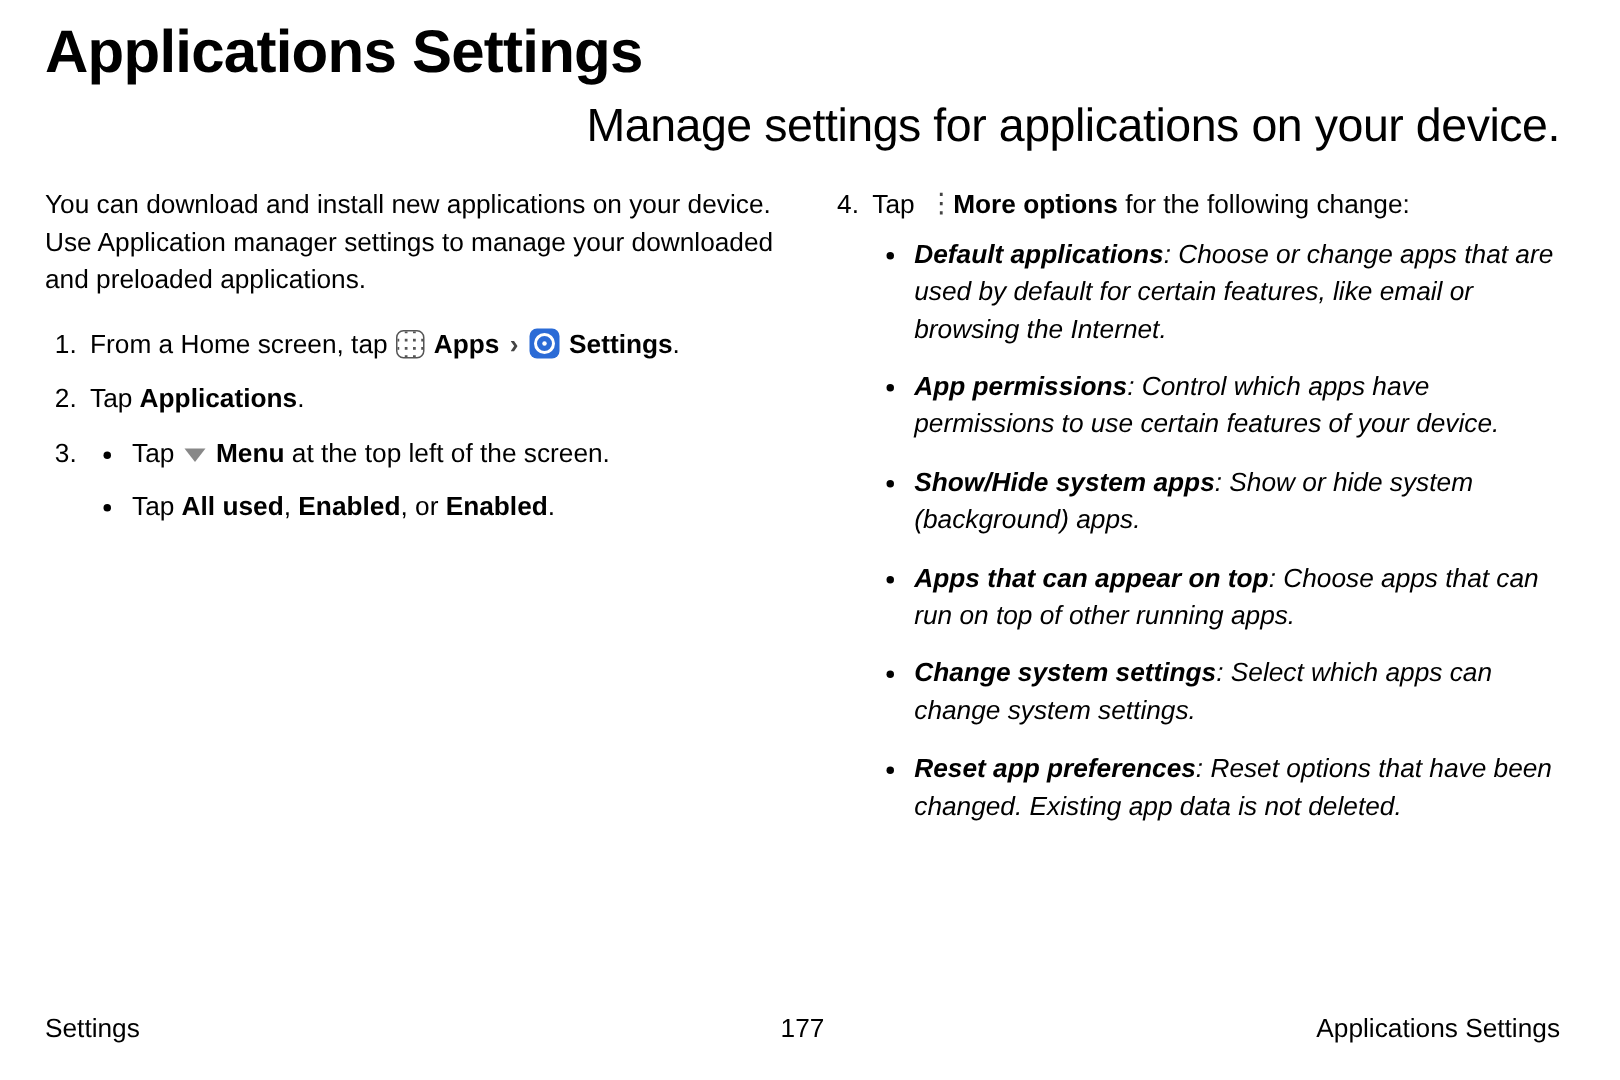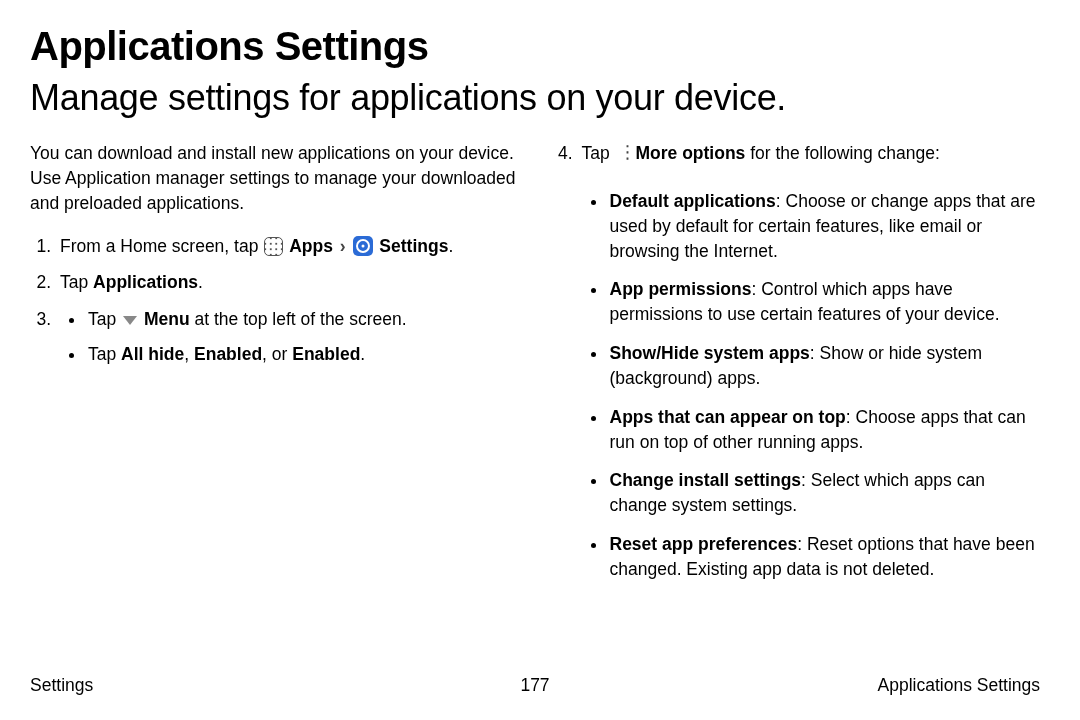--- a/index.html
+++ b/index.html
@@ -1,34 +1,35 @@
 <!DOCTYPE html>
 <html><head>
 <meta charset="utf-8">
 <style>
   * { box-sizing: border-box; margin: 0; padding: 0; }
   html, body { width: 1080px; height: 720px; background: #fff; font-family: Arial, Helvetica, sans-serif; color: #000; }
   .page {
     width: 1080px;
     height: 720px;
-    padding: 24px 40px 24px 30px;
+    padding: 13px 40px 24px 30px;
     display: flex;
     flex-direction: column;
   }
   h1.title {
     font-weight: 900;
     font-size: 40px;
     letter-spacing: -0.5px;
     margin-bottom: 8px;
   }
   .subtitle {
-    font-size: 36px;
+    font-size: 31px;
     font-weight: 400;
     margin-bottom: 22px;
     letter-spacing: -0.3px;
+    text-align: right;
   }
   .columns {
     flex: 1;
     display: flex;
     gap: 33px;
   }
   .col {
     flex: 1;
     font-size: 17.5px;
     line-height: 1.42;
@@ -42,21 +43,22 @@
   ol.steps > li { margin-bottom: 12px; padding-left: 4px; }
   ul.sub {
     list-style: disc;
     padding-left: 26px;
     margin-top: 10px;
   }
   ul.sub > li { margin-bottom: 10px; padding-left: 2px; }
   ul.opts {
     list-style: disc;
     padding-left: 26px;
-    margin-top: 23px;
+    margin-top: 8px;
+    font-style: italic;
   }
   ul.opts > li { margin-bottom: 14px; padding-left: 2px; }
   .b { font-weight: 700; }
   
   .ic {
     display: inline-flex;
     align-items: center;
     justify-content: center;
     width: 20px;
     height: 20px;
@@ -155,21 +157,21 @@
           <span>Tap </span><span class="b">Applications</span><span>.</span>
         </li>
         <li>
           <ul class="sub">
             <li>
               <span>Tap </span>
               <span class="ic-down"></span>
               <span class="b">Menu</span><span> at the top left of the screen.</span>
             </li>
             <li>
-              <span>Tap </span><span class="b">All hide</span><span>, </span><span class="b">Enabled</span><span>, or </span><span class="b">Enabled</span><span>.</span>
+              <span>Tap </span><span class="b">All used</span><span>, </span><span class="b">Enabled</span><span>, or </span><span class="b">Enabled</span><span>.</span>
             </li>
           </ul>
         </li>
       </ol>
     </div>
 
     <div class="col">
       <ol class="steps" start="4">
         <li>
           <span>Tap </span>
@@ -183,21 +185,21 @@
             <li>
               <span class="b">App permissions</span><span>: Control which apps have permissions to use certain features of your device.</span>
             </li>
             <li>
               <span class="b">Show/Hide system apps</span><span>: Show or hide system (background) apps.</span>
             </li>
             <li>
               <span class="b">Apps that can appear on top</span><span>: Choose apps that can run on top of other running apps.</span>
             </li>
             <li>
-              <span class="b">Change install settings</span><span>: Select which apps can change system settings.</span>
+              <span class="b">Change system settings</span><span>: Select which apps can change system settings.</span>
             </li>
             <li>
               <span class="b">Reset app preferences</span><span>: Reset options that have been changed. Existing app data is not deleted.</span>
             </li>
           </ul>
         </li>
       </ol>
     </div>
 
   </div>

